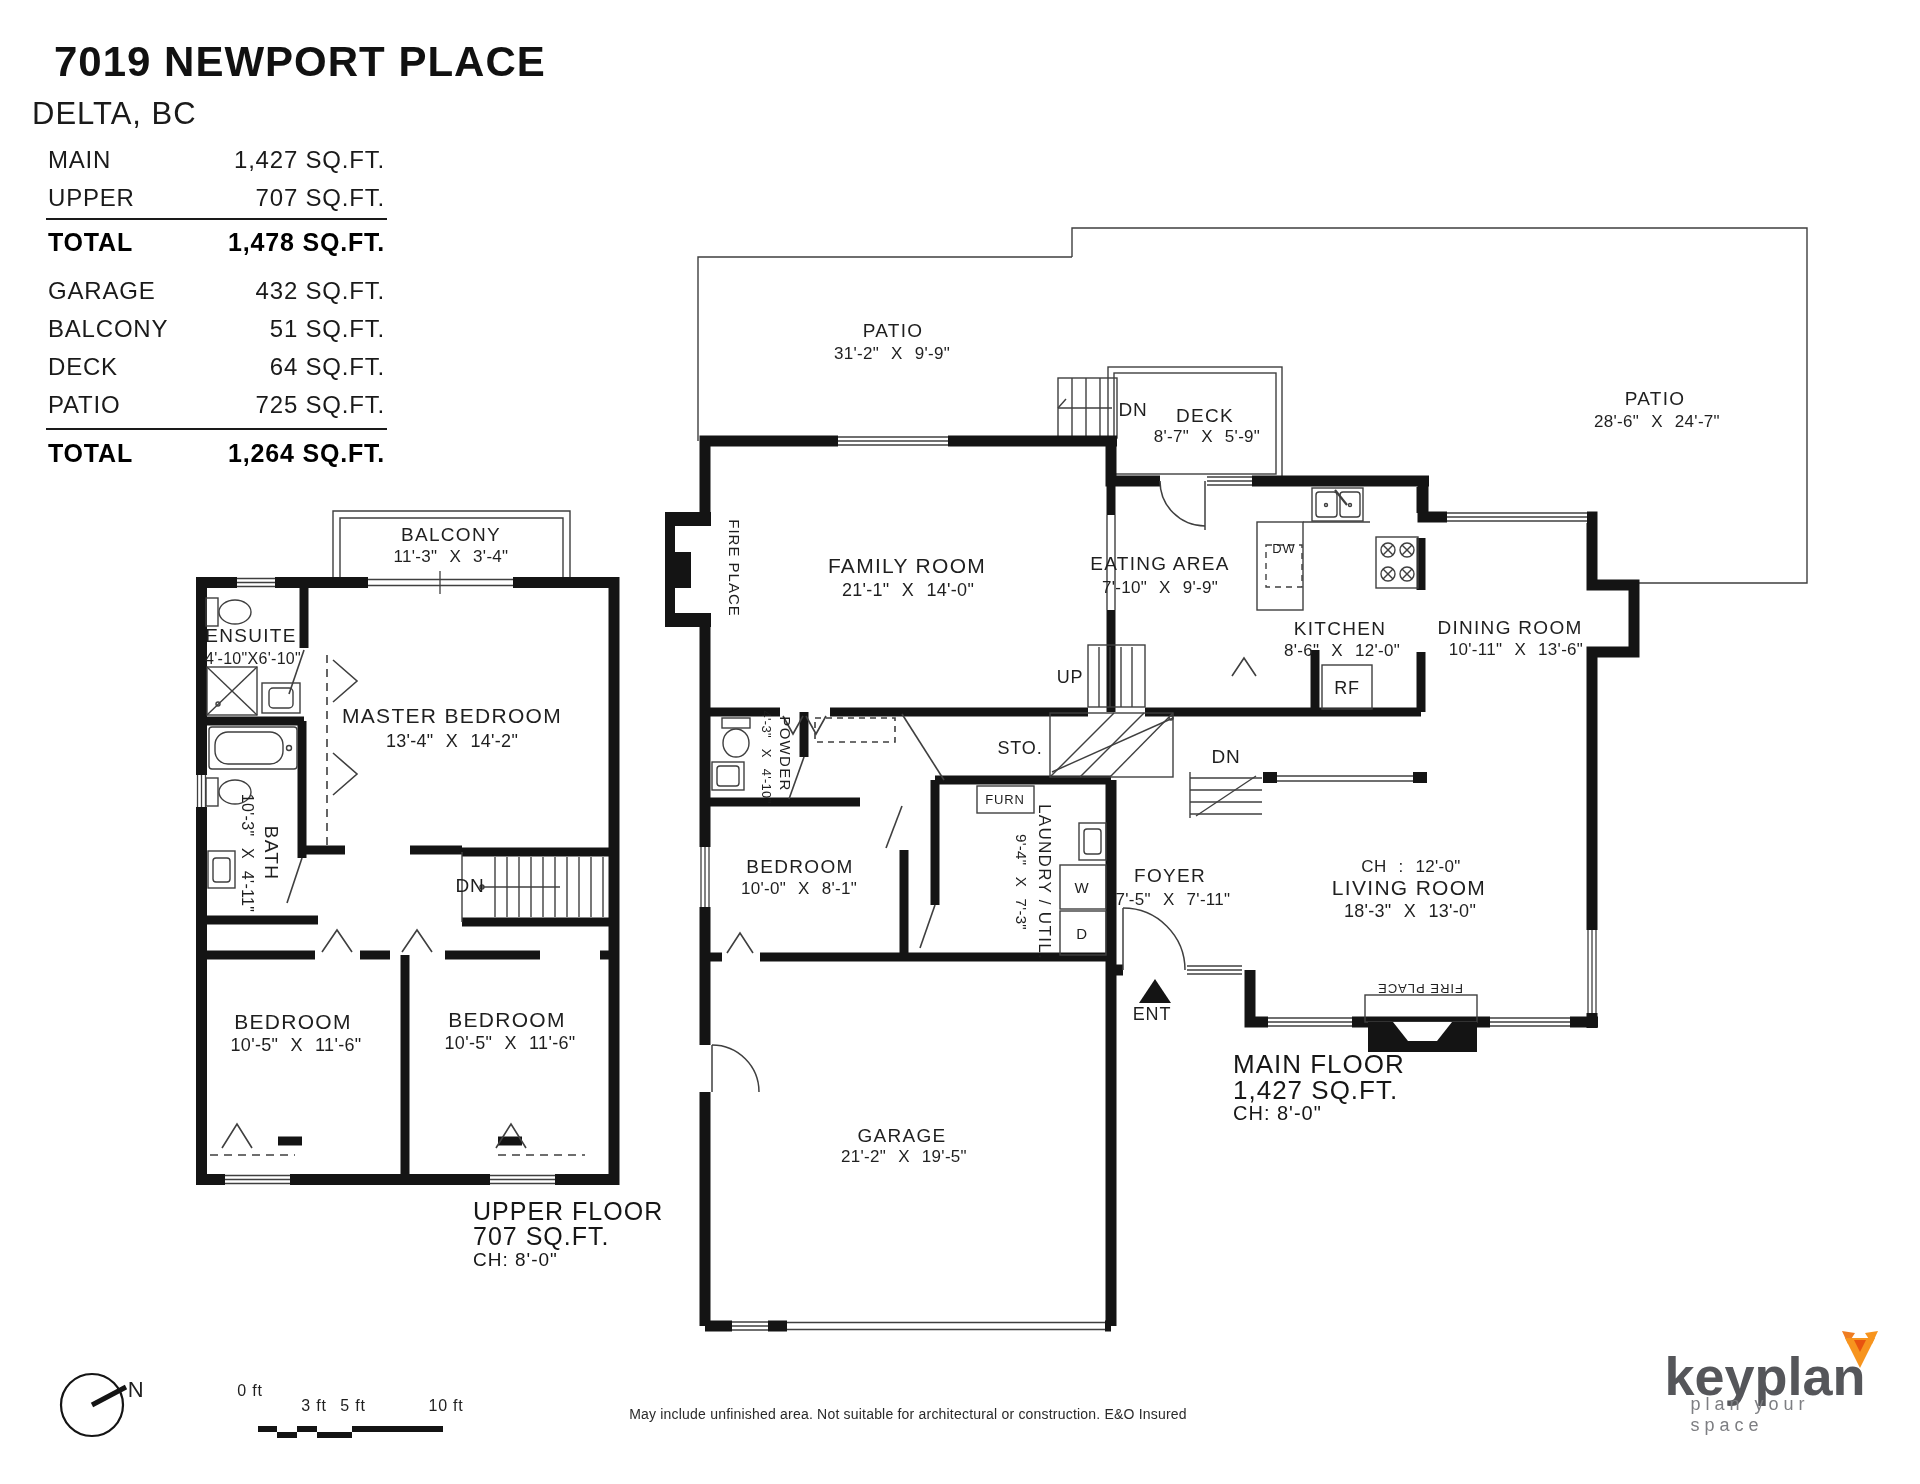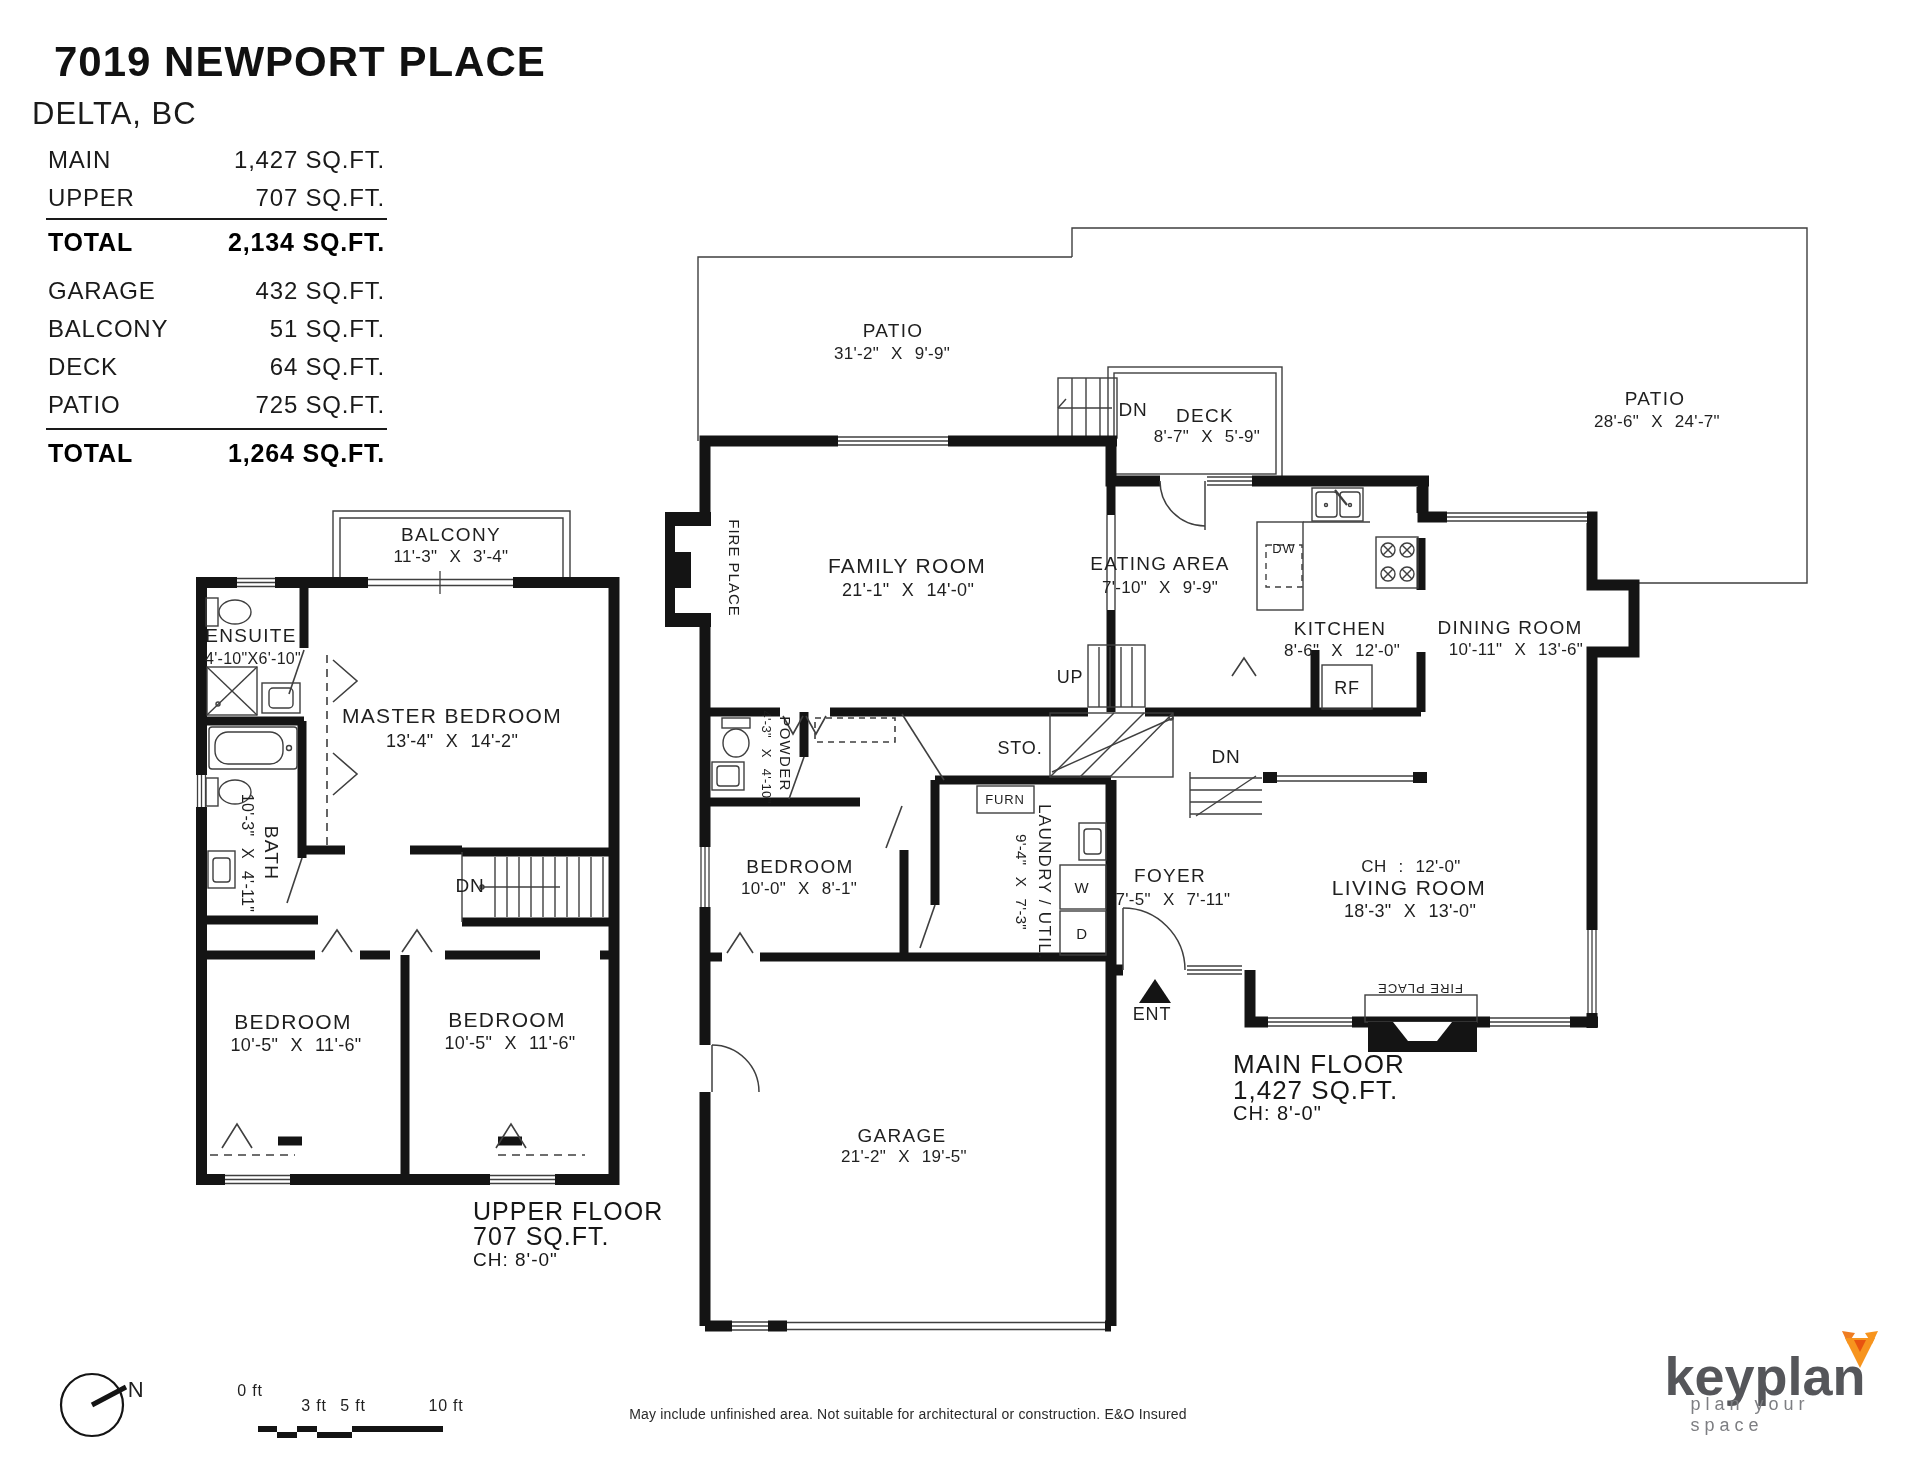--- a/index.html
+++ b/index.html
@@ -347,21 +347,21 @@
     <span>MAIN</span>
     <span>1,427 SQ.FT.</span>
   </div>
   <div class="hrow" style="top:184px">
     <span>UPPER</span>
     <span>707 SQ.FT.</span>
   </div>
   <div class="hline" style="top:218px"></div>
   <div class="hrow bold" style="top:228px">
     <span>TOTAL</span>
-    <span>2,134 SQ.FT.</span>
+    <span>1,478 SQ.FT.</span>
   </div>
   <div class="hrow" style="top:277px">
     <span>GARAGE</span>
     <span>432 SQ.FT.</span>
   </div>
   <div class="hrow" style="top:315px">
     <span>BALCONY</span>
     <span>51 SQ.FT.</span>
   </div>
   <div class="hrow" style="top:353px">

